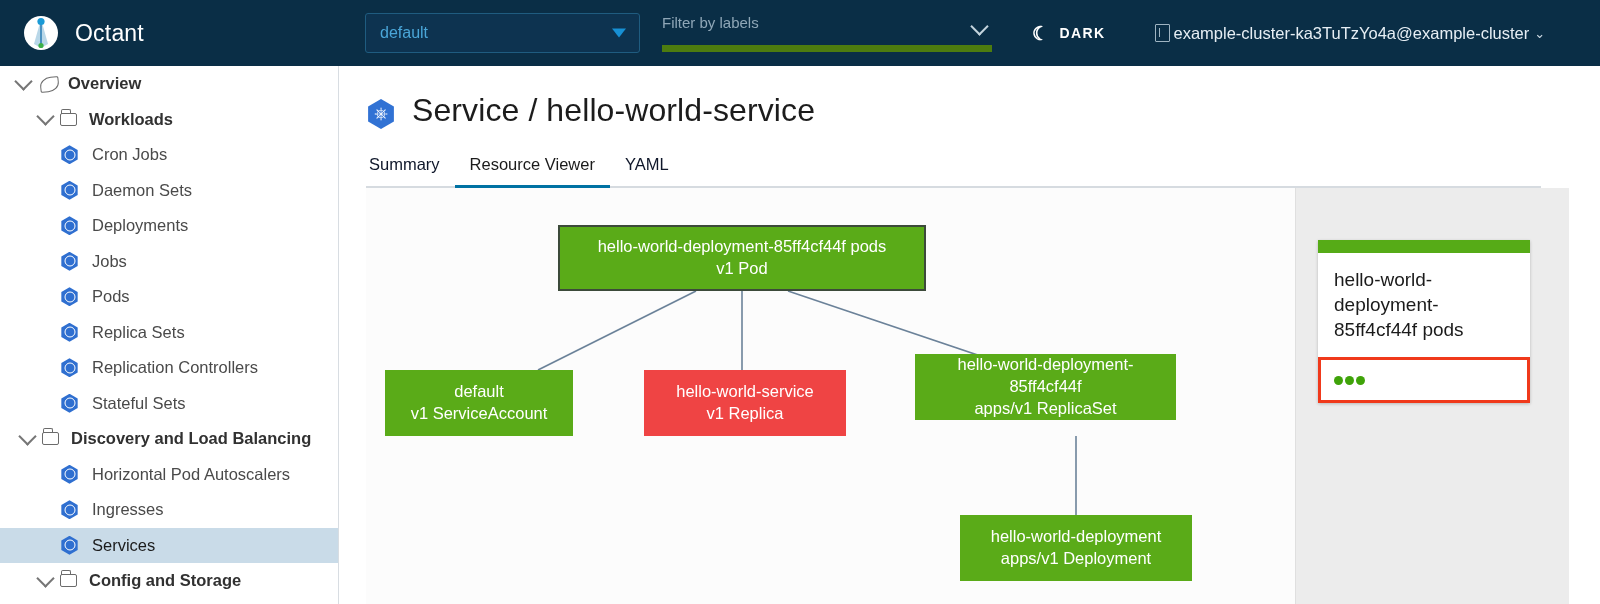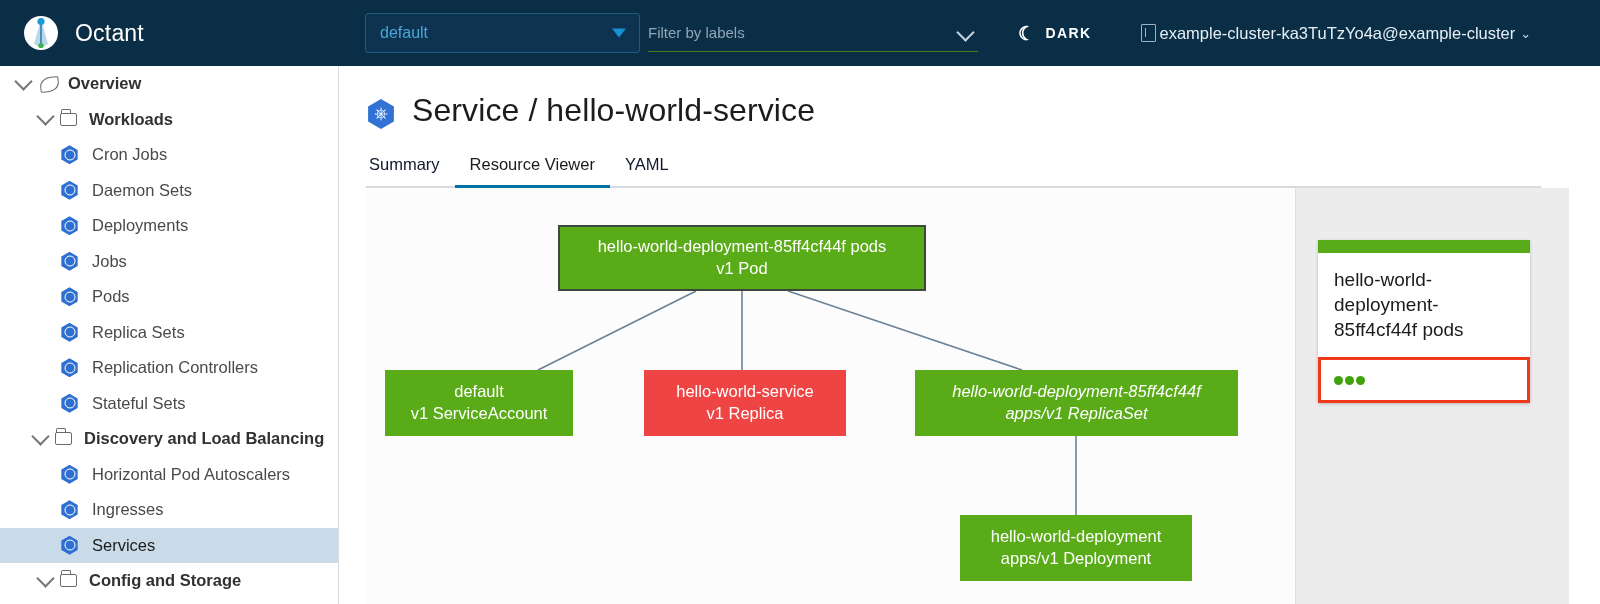--- a/index.html
+++ b/index.html
@@ -26,22 +26,22 @@
     padding: 0 14px; position: relative;
   }
   .ns-select span { color: #4aa6d8; font-size: 16px; }
   .ns-caret {
     position: absolute; right: 13px; top: 50%; transform: translateY(-50%);
     width: 0; height: 0; border-left: 7px solid transparent;
     border-right: 7px solid transparent; border-top: 9px solid #1790d4;
   }
 
   .label-filter {
-    width: 330px; height: 38px; margin-left: 8px;
-    border-bottom: 1px solid #4d7c0f; display: flex; align-items: center;
+    width: 330px; height: 38px; margin-left: 22px;
+    border-bottom: 7px solid #4d7c0f; display: flex; align-items: flex-start;
     position: relative;
   }
   .label-filter span { color: #8fa7b7; font-size: 15px; }
   .lf-caret {
     position: absolute; right: 6px; bottom: 12px;
     width: 13px; height: 13px; border-right: 2px solid #c4d3dd;
     border-bottom: 2px solid #c4d3dd; transform: rotate(45deg);
   }
 
   .dark-toggle {
@@ -251,21 +251,21 @@
         <span>Replica Sets</span>
       </div>
       <div class="nav-row" style="padding-left: 60px;">
         <span class="k8s-ico" style="margin-right: 13px;"></span>
         <span>Replication Controllers</span>
       </div>
       <div class="nav-row" style="padding-left: 60px;">
         <span class="k8s-ico" style="margin-right: 13px;"></span>
         <span>Stateful Sets</span>
       </div>
-      <div class="nav-row group" style="padding-left: 25px;">
+      <div class="nav-row group" style="padding-left: 12px;">
         <span class="chev-slot">
           <i class="chev"></i>
         </span>
         <span class="folder" style="margin-right: 12px;"></span>
         <span>Discovery and Load Balancing</span>
       </div>
       <div class="nav-row" style="padding-left: 60px;">
         <span class="k8s-ico" style="margin-right: 13px;"></span>
         <span>Horizontal Pod Autoscalers</span>
       </div>
@@ -311,21 +311,21 @@
             <div>v1 Pod</div>
           </div>
           <div class="node" style="left: 19px; top: 182px; width: 188px; height: 66px; background: rgb(90, 171, 24);">
             <div>default</div>
             <div>v1 ServiceAccount</div>
           </div>
           <div class="node" style="left: 278px; top: 182px; width: 202px; height: 66px; background: #ef4444;">
             <div>hello-world-service</div>
             <div>v1 Replica</div>
           </div>
-          <div class="node" style="left: 549px; top: 182px; width: 323px; height: 66px; background: rgb(90, 171, 24); font-style: italic;">
+          <div class="node" style="left: 549px; top: 166px; width: 261px; height: 66px; background: rgb(90, 171, 24);">
             <div>hello-world-deployment-85ff4cf44f</div>
             <div>apps/v1 ReplicaSet</div>
           </div>
           <div class="node" style="left: 594px; top: 327px; width: 232px; height: 66px; background: rgb(90, 171, 24);">
             <div>hello-world-deployment</div>
             <div>apps/v1 Deployment</div>
           </div>
         </div>
       <div class="detail-pane">
         <div class="detail-card">

